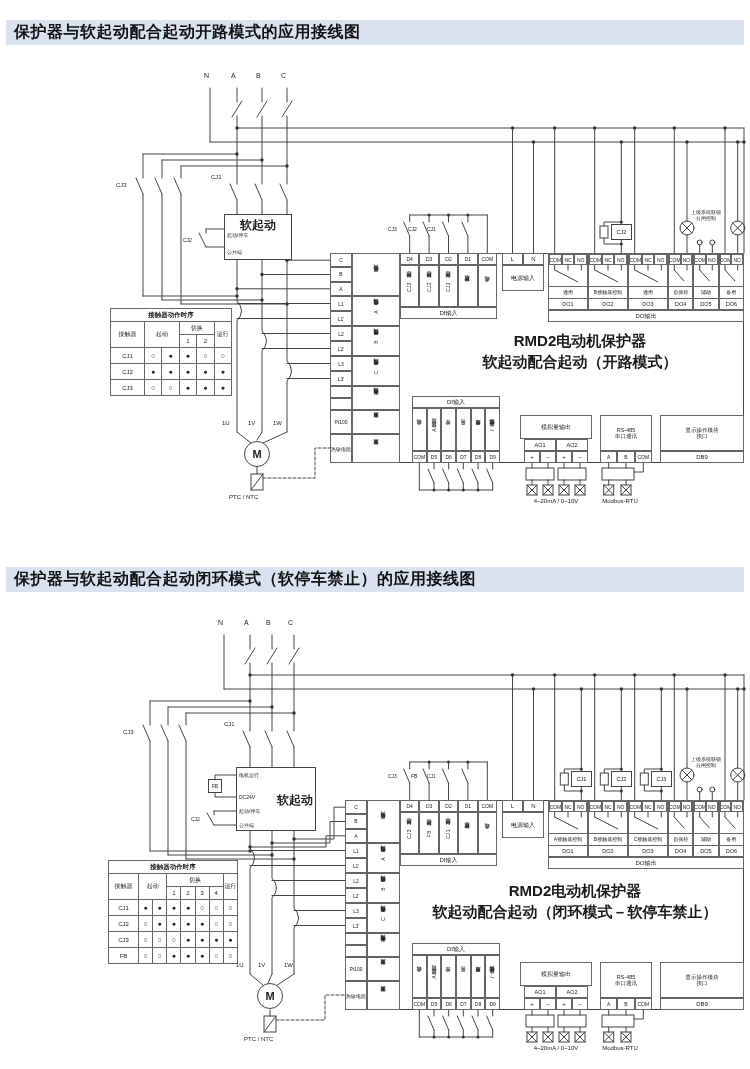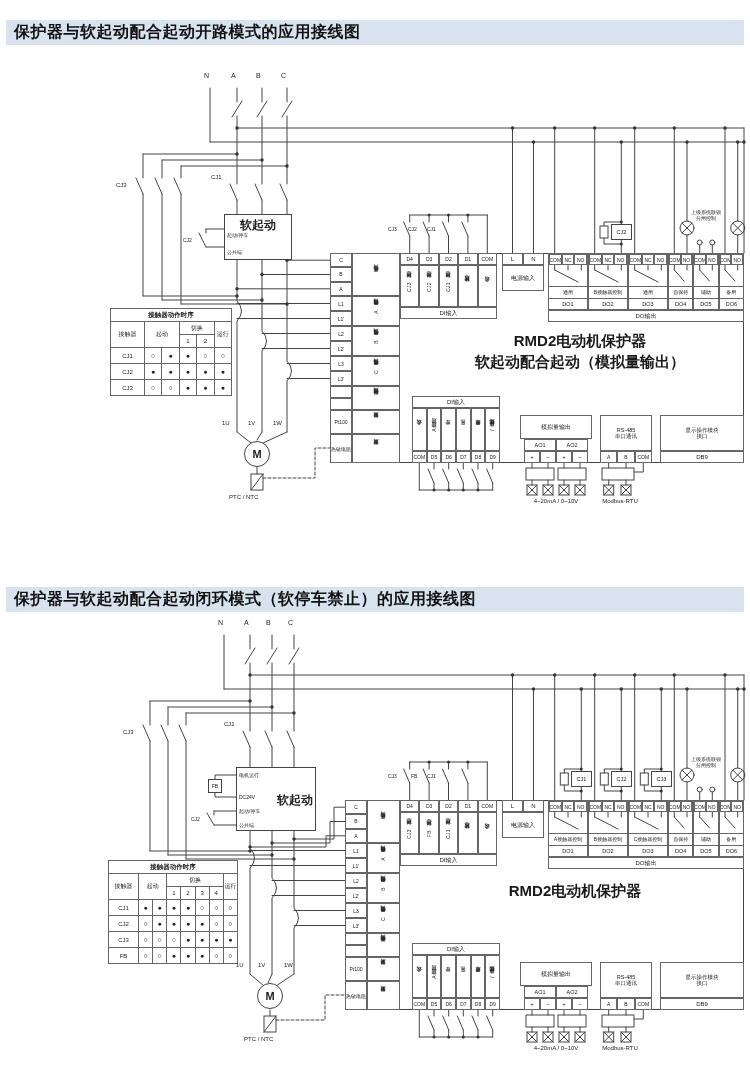--- a/index.html
+++ b/index.html
@@ -430,21 +430,21 @@
         <div class="c">NO</div>
       </div>
     <div class="gl"></div>
       <div class="glab">备用</div>
       <div class="gname">DO6</div>
   </div>
   <div class="bar" style="left:548px;top:302px;width:196px;height:12px">DO输出</div>
 
   <div class="centert" style="left:420px;top:322px;width:320px">
     <div>RMD2电动机保护器</div>
-    <div>软起动配合起动（模拟量输出）</div>
+    <div>软起动配合起动（开路模式）</div>
   </div>
 
   <div class="bar" style="left:412px;top:388px;width:88px;height:12px">DI输入</div>
   <div class="cellrow vl" style="left:412px;top:400px;width:88px;height:43px">
 
   <div class="c">
         <span class="vt">公共端</span>
       </div>
       <div class="c">
         <span class="vt">起动A（起动）</span>
@@ -501,21 +501,21 @@
 
   <div class="bar two" style="left:660px;top:407px;width:84px;height:36px">
     <div>显示操作模块</div>
     <div>接口</div>
   </div>
   <div class="bar" style="left:660px;top:443px;width:84px;height:12px">DB9</div>
 
 </div>
 
 <div class="panel" style="top:555px;height:514px">
-  <div class="tbar" style="background: rgb(217, 227, 240); margin-top: 20px;">保护器与软起动配合起动闭环模式（软停车禁止）的应用接线图</div>
+  <div class="tbar" style="background: rgb(217, 227, 240);">保护器与软起动配合起动闭环模式（软停车禁止）的应用接线图</div>
 
   <svg class="wires" width="750" height="514" stroke="#444" fill="none" stroke-width="1" stroke-linecap="round">
     <g>
       <path d="M224,80 V134 M250,80 V94 M250,108 V176 M250,192 V293 q9,10 0,20 V419
                M272,80 V94 M272,108 V176 M272,192 V323 q9,10 0,20 V419
                M294,80 V94 M294,108 V176 M294,192 V353 q9,10 0,20 V419"></path>
     </g>
     <g>
         <path d="M245,109 L255,93 M267,109 L277,93 M289,109 L299,93"></path>
       </g>
@@ -928,20 +928,21 @@
         <div class="c">NO</div>
       </div>
     <div class="gl"></div>
       <div class="glab">备用</div>
       <div class="gname">DO6</div>
   </div>
   <div class="bar" style="left:548px;top:302px;width:196px;height:12px">DO输出</div>
 
   <div class="centert" style="left:410px;top:325px;width:330px">
     <div>RMD2电动机保护器</div>
+    <div>软起动配合起动（闭环模式－软停车禁止）</div>
   </div>
 
   <div class="bar" style="left:412px;top:388px;width:88px;height:12px">DI输入</div>
   <div class="cellrow vl" style="left:412px;top:400px;width:88px;height:43px">
 
   <div class="c">
         <span class="vt">公共端</span>
       </div>
       <div class="c">
         <span class="vt">起动A（起动）</span>

